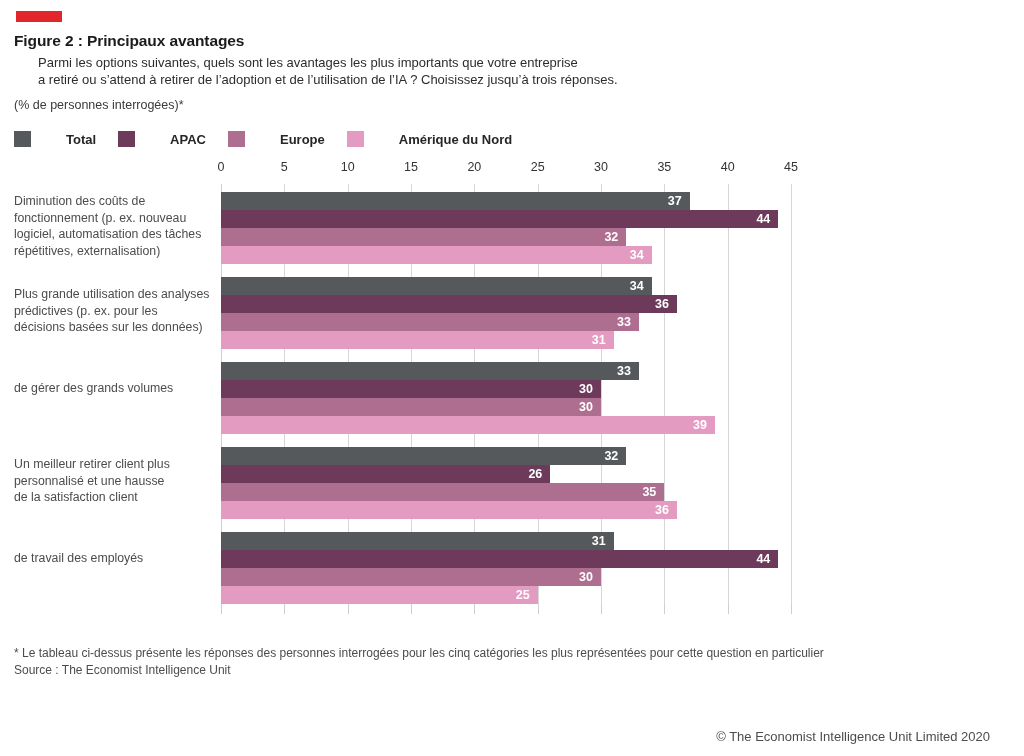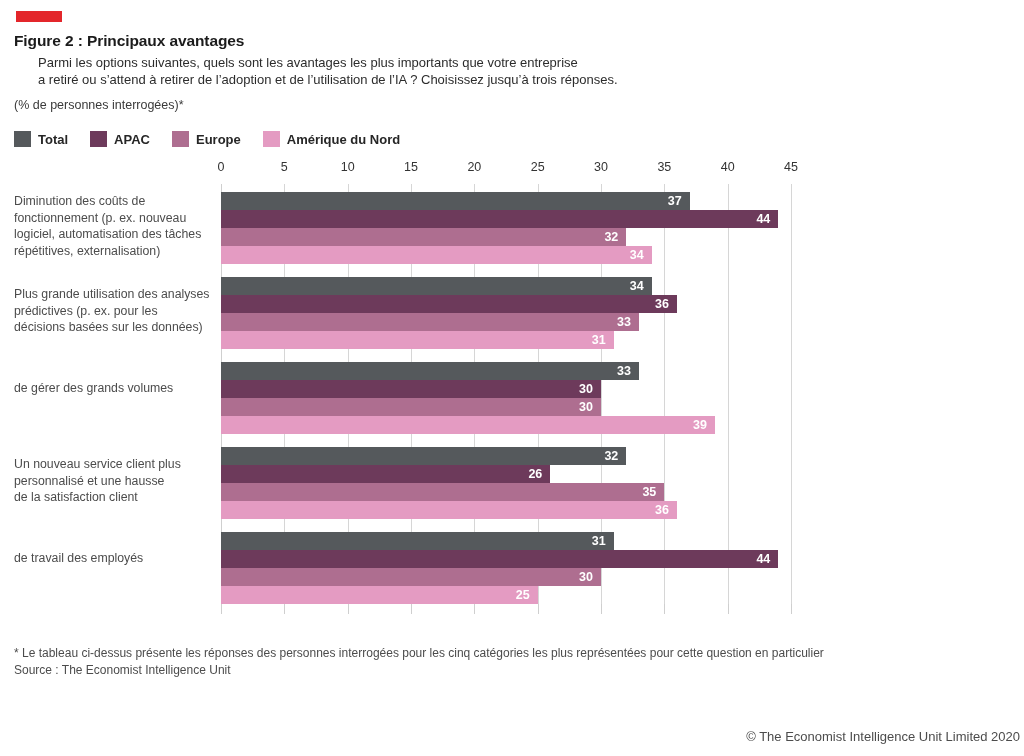--- a/index.html
+++ b/index.html
@@ -59,20 +59,21 @@
     left: 14px;
     top: 130px;
     display: flex;
     align-items: center;
     height: 18px;
   }
   .legend-item {
     display: flex;
     align-items: center;
     margin-right: 22px;
+    gap: 28px;
   }
   .legend-swatch {
     width: 17px;
     height: 16px;
     margin-right: 7px;
     flex: none;
   }
   .legend-label {
     font-size: 13px;
     font-weight: bold;
@@ -174,21 +175,21 @@
     position: absolute;
     left: 14px;
     top: 645px;
     width: 880px;
     font-size: 12px;
     line-height: 17px;
     color: #4c4c4c;
   }
   .copyright {
     position: absolute;
-    right: 4px;
+    right: 34px;
     top: 729px;
     font-size: 13px;
     color: #4c4c4c;
     white-space: nowrap;
   }
 </style>
 </head>
 <body>
 
 <div class="red-bar"></div>
@@ -364,19 +365,19 @@
   </div>
 <div class="cat-label" style="top: 286.25px;">
     <div>Plus grande utilisation des analyses</div>
     <div>prédictives (p. ex. pour les</div>
     <div>décisions basées sur les données)</div>
   </div>
 <div class="cat-label" style="top: 379.5px;">
     <div>de gérer des grands volumes</div>
   </div>
 <div class="cat-label" style="top: 456.25px;">
-    <div>Un nouveau service client plus</div>
+    <div>Un meilleur retirer client plus</div>
     <div>personnalisé et une hausse</div>
     <div>de la satisfaction client</div>
   </div>
 <div class="cat-label" style="top: 549.5px;">
     <div>de travail des employés</div>
   </div>
 
 </body></html>

